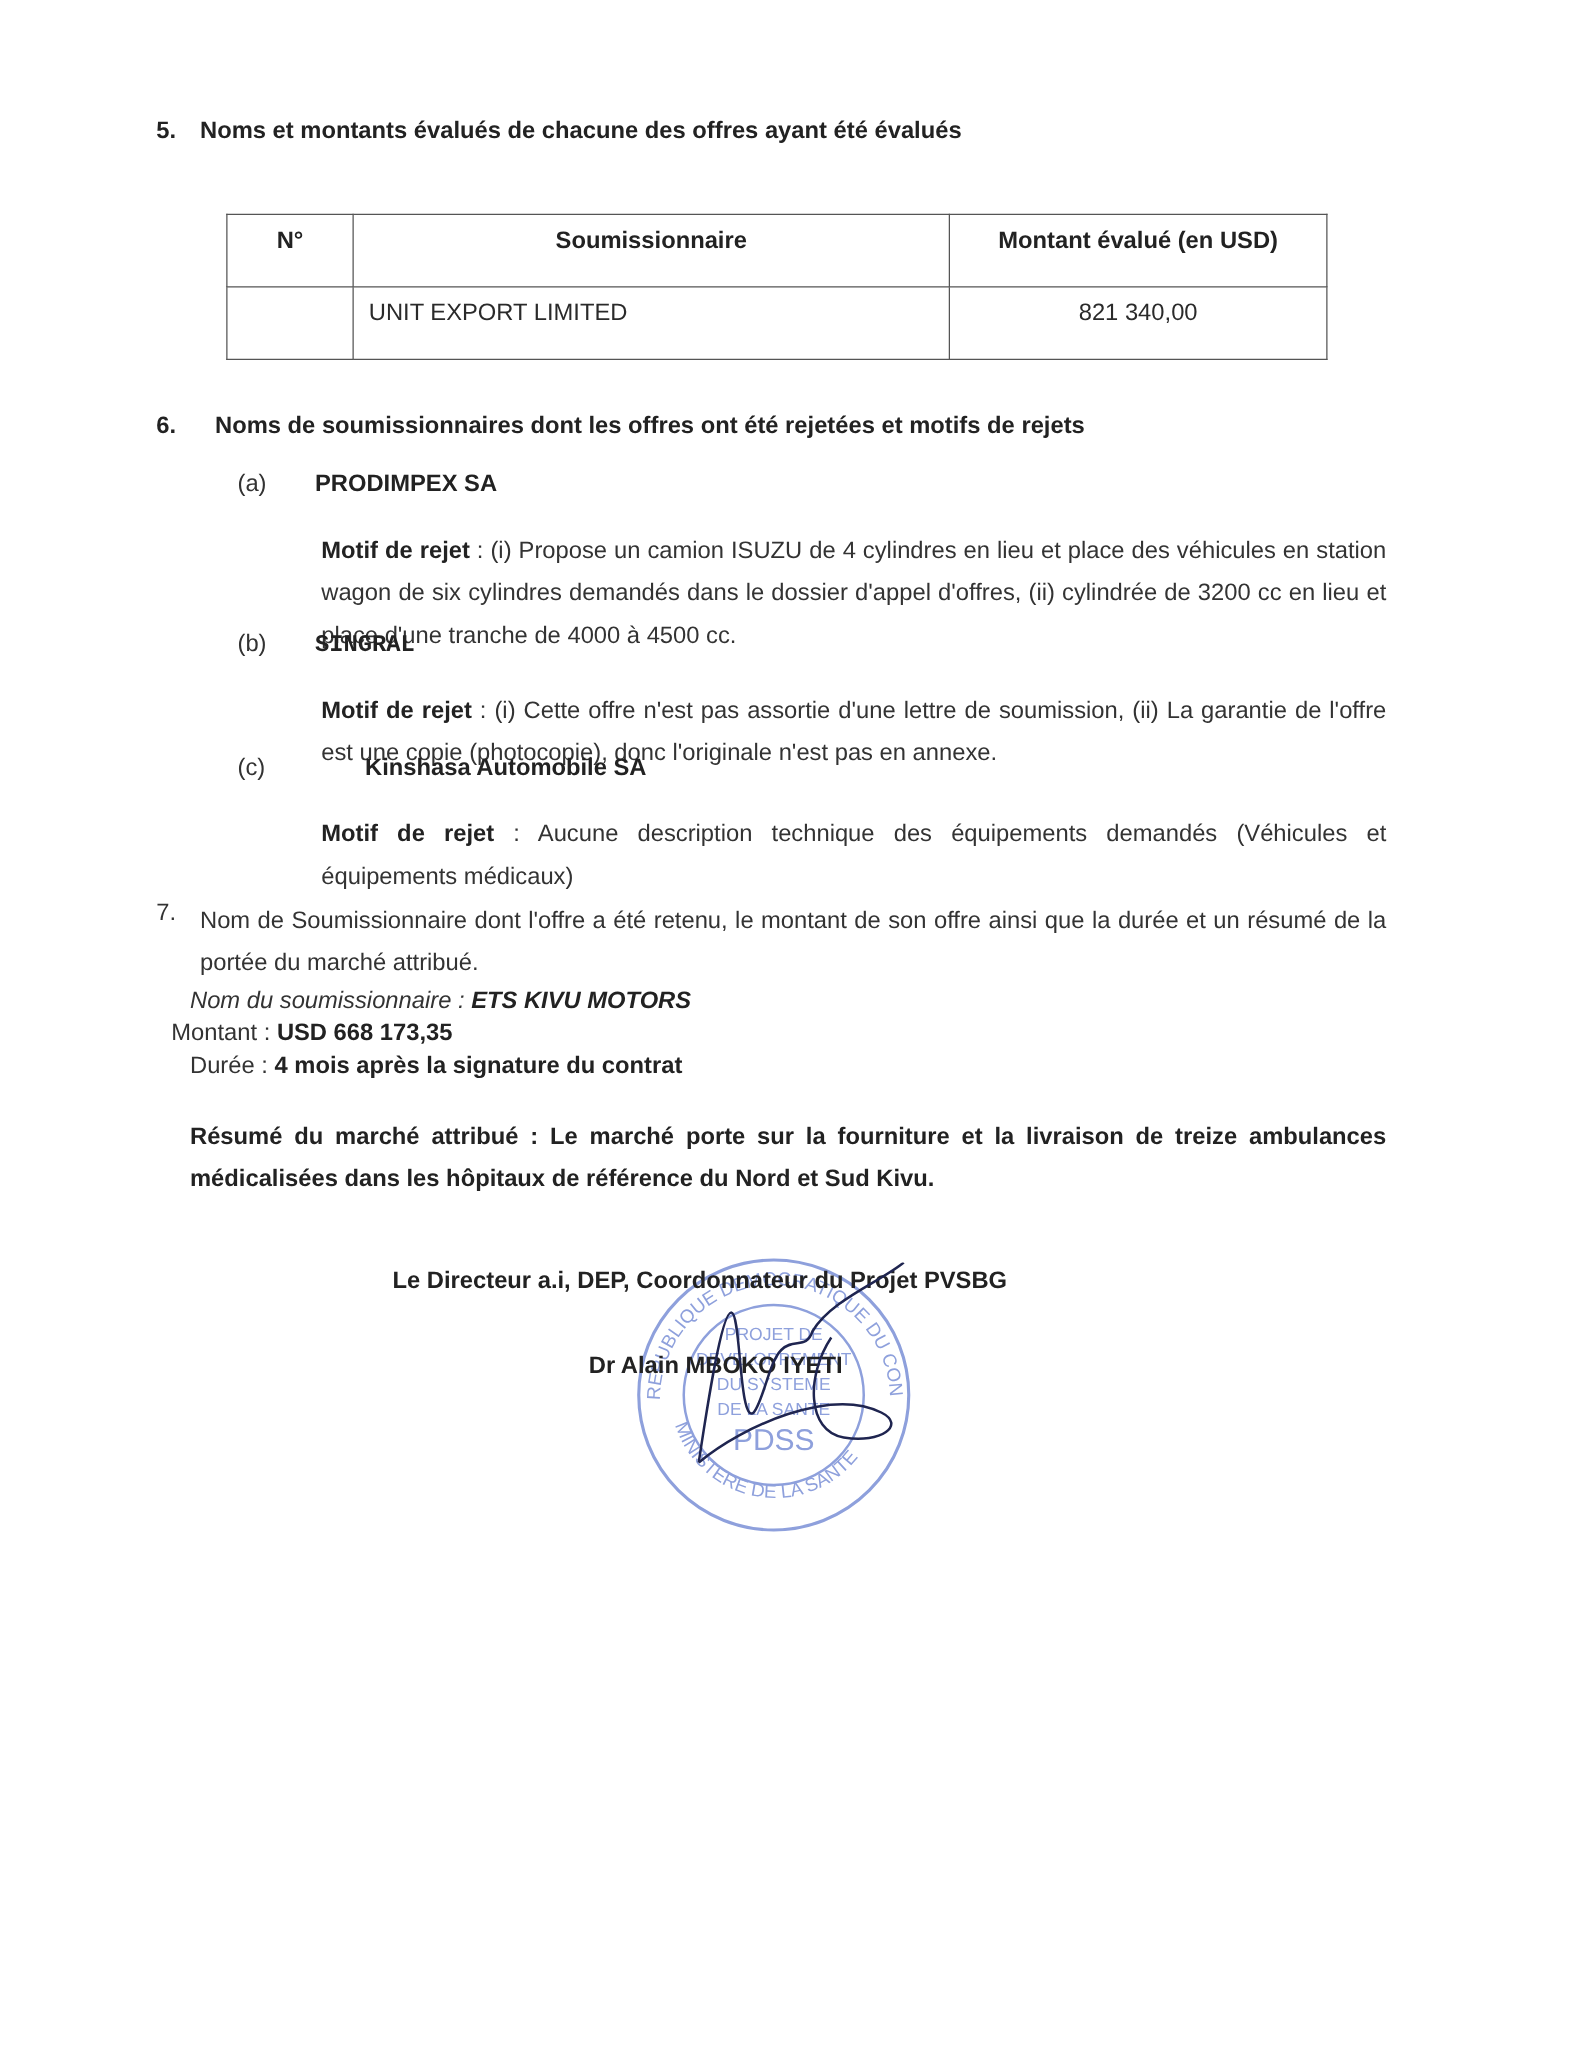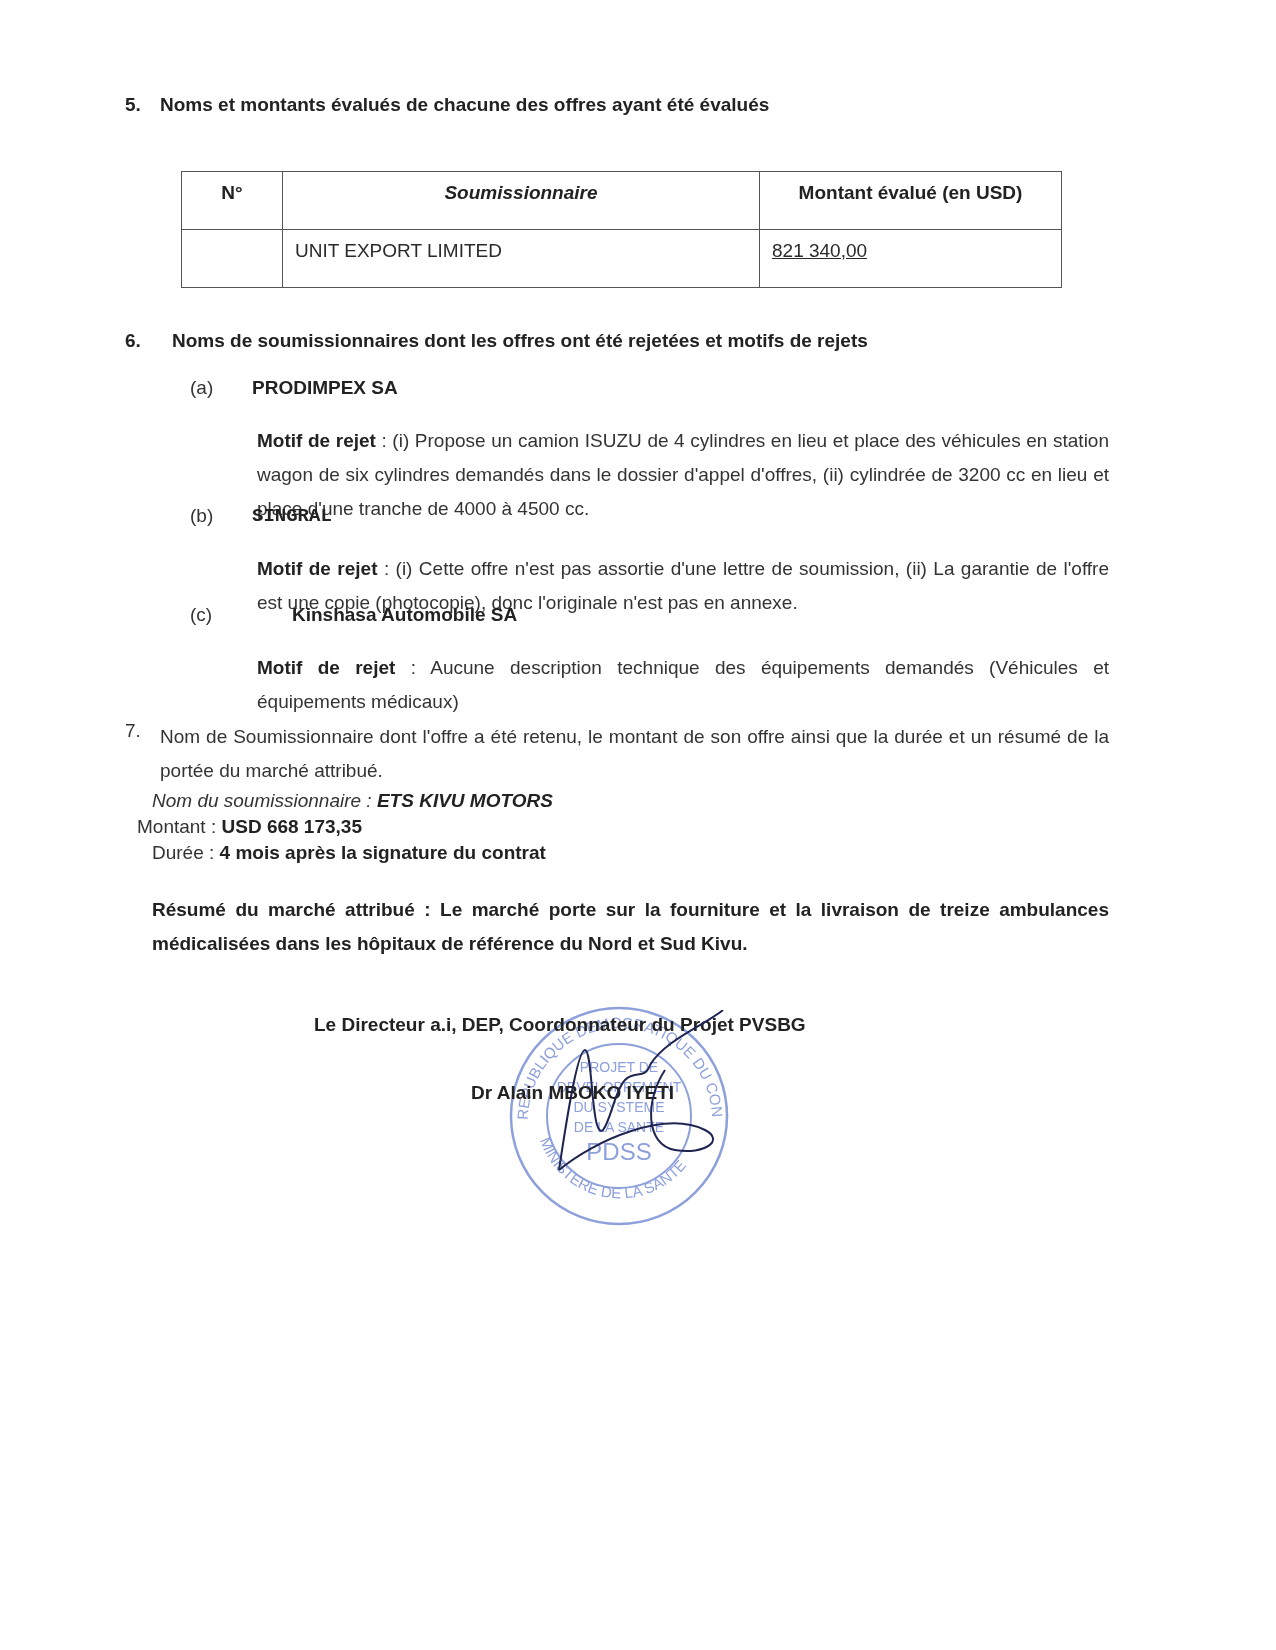--- a/index.html
+++ b/index.html
@@ -5,22 +5,22 @@
   html, body { margin: 0; padding: 0; background: #ffffff; }
   body { width: 1276px; height: 1650px; position: relative; overflow: hidden;
          font-family: "Liberation Sans", sans-serif; color: #2a2a2a; }
   .abs { position: absolute; }
   .h { font-weight: bold; font-size: 19px; color: #222; }
   .t { font-size: 19px; color: #333; }
   .b { font-weight: bold; color: #222; }
   table.offers { position: absolute; left: 181px; top: 171px; width: 881px; border-collapse: collapse; }
   table.offers td, table.offers th { border: 1.5px solid #555; font-size: 19px; height: 47px; vertical-align: top; padding: 10px 12px 0 12px; }
   table.offers th { font-weight: bold; text-align: center; color: #222; }
-  table.offers td.c { text-align: left; text-decoration: underline; }
-  .col1 { width: 76px; } .col2 { width: 452px; font-style: italic; }
+  table.offers td.c { text-align: center; }
+  .col1 { width: 76px; } .col2 { width: 452px; }
   .para { position: absolute; left: 257px; width: 852px; font-size: 19px; line-height: 34px; text-align: justify; color: #333; }
   .underline { }
   .stamp { position: absolute; left: 500px; top: 1000px; width: 238px; height: 232px; }
   .sig { position: absolute; left: 555px; top: 1010px; width: 200px; height: 170px; }
 </style>
 </head>
 <body>
 
 <div class="abs h" style="left:125px; top:94px;">5.</div>
 <div class="abs h" style="left:160px; top:94px;">Noms et montants évalués de chacune des offres ayant été évalués</div>

